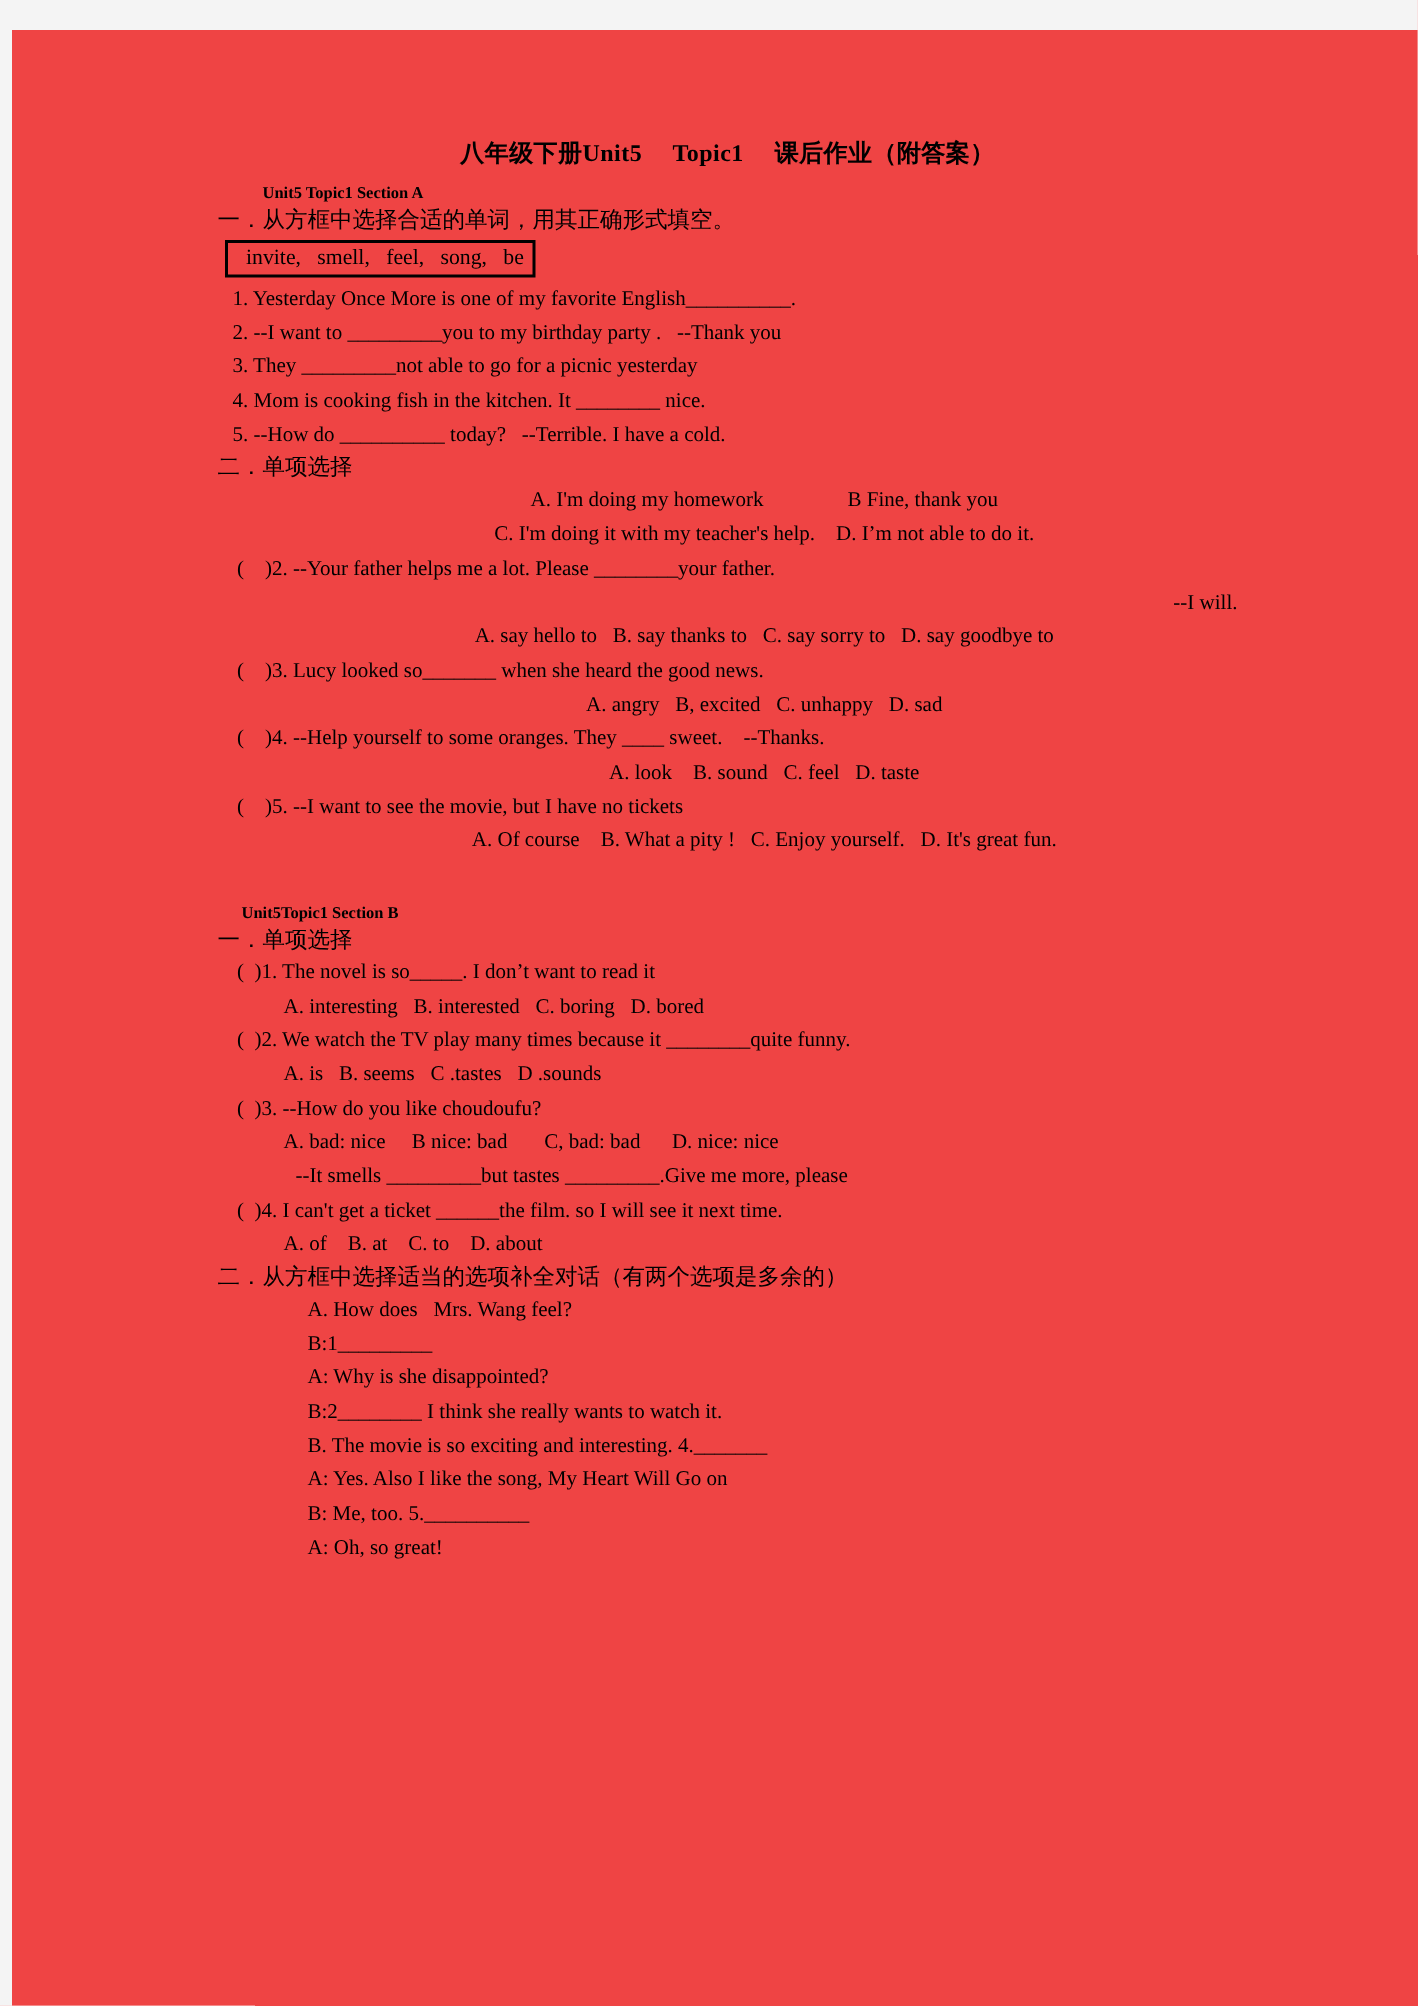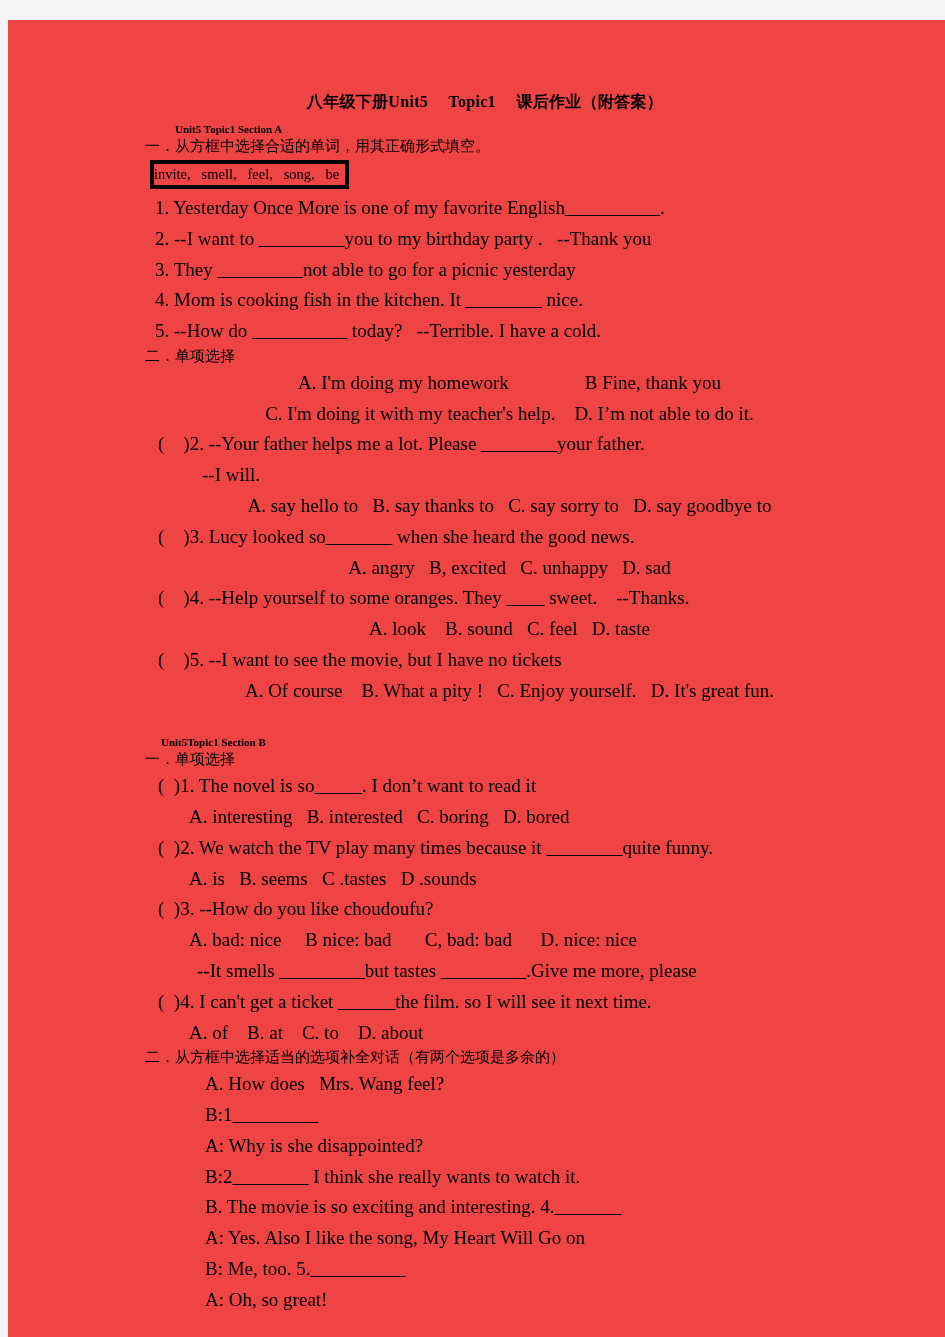--- a/index.html
+++ b/index.html
@@ -58,36 +58,36 @@
     white-space: pre;
   }
   .sec-head.indent-1 { padding-left: 14px; }
   .dir {
     font-size: 15px;
     margin: 0 0 2px 0;
     white-space: pre;
   }
   .wordbox {
     display: inline-block;
-    border: 4px solid #000000;
-    padding: 1px 6px 2px 0;
+    border: 2px solid #000000;
+    padding: 1px 6px 2px 12px;
     font-size: 14.5px;
     white-space: pre;
     margin: 2px 0 4px 5px;
     line-height: 1.25;
   }
   .line {
-    font-size: 19px;
+    font-size: 14px;
     white-space: pre;
     margin: 0;
     line-height: 1.62;
   }
   .line.q      { padding-left: 13px; }
   .line.opt    { padding-left: 49px; text-align: center; }
-  .line.opt2   { padding-left: 57px; }
+  .line.opt2   { padding-left: 57px; text-align: right; }
   .line.num    { padding-left: 10px; }
   .line.dlg    { padding-left: 60px; }
   .line.qb     { padding-left: 13px; }
   .line.optb   { padding-left: 44px; }
   .line.optb2  { padding-left: 52px; }
   .gap-lg { height: 30px; }
 </style>
 </head>
 <body>
 

